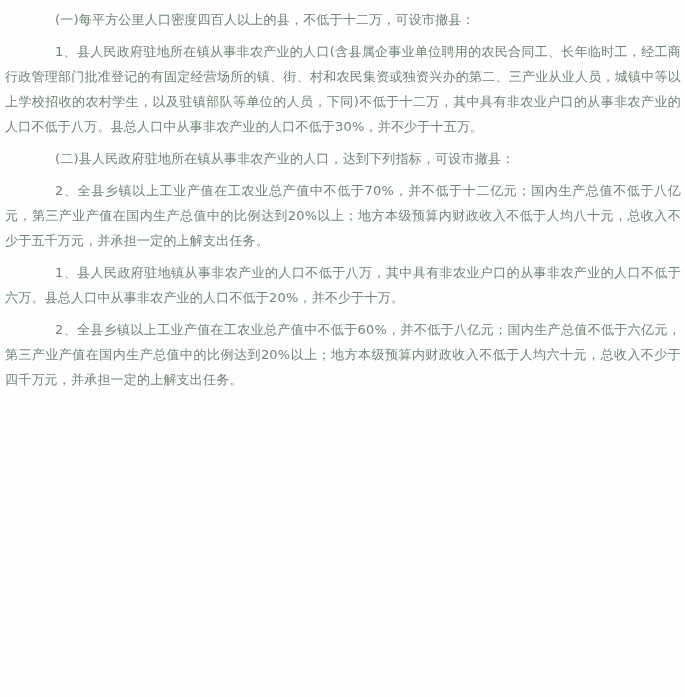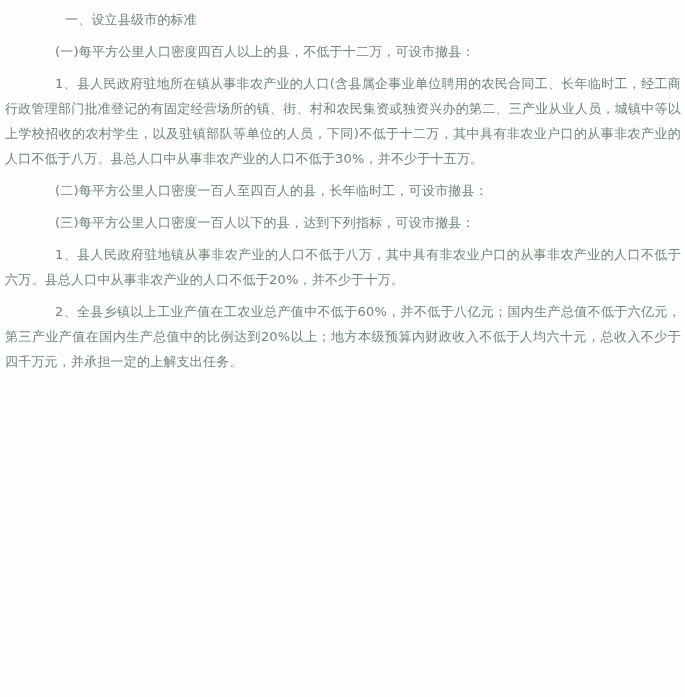--- a/index.html
+++ b/index.html
@@ -30,24 +30,23 @@
   }
   .doc-title {
     text-indent: 60px;
   }
 </style>
 </head>
 <body style="background: rgb(254, 254, 254);">
 
 <div class="doc" style="color: rgb(111, 132, 119);">
 
-  <p class="para doc-title">一、设立县级市的标准</p>
 
   <p class="para">(一)每平方公里人口密度四百人以上的县，不低于十二万，可设市撤县：</p>
   <p class="para">1、县人民政府驻地所在镇从事非农产业的人口(含县属企事业单位聘用的农民合同工、长年临时工，经工商行政管理部门批准登记的有固定经营场所的镇、街、村和农民集资或独资兴办的第二、三产业从业人员，城镇中等以上学校招收的农村学生，以及驻镇部队等单位的人员，下同)不低于十二万，其中具有非农业户口的从事非农产业的人口不低于八万。县总人口中从事非农产业的人口不低于30%，并不少于十五万。</p>
 
-  <p class="para">(二)每平方公里人口密度一百人至四百人的县，长年临时工，可设市撤县：</p>
+  <p class="para">(二)县人民政府驻地所在镇从事非农产业的人口，达到下列指标，可设市撤县：</p>
+  <p class="para">2、全县乡镇以上工业产值在工农业总产值中不低于70%，并不低于十二亿元；国内生产总值不低于八亿元，第三产业产值在国内生产总值中的比例达到20%以上；地方本级预算内财政收入不低于人均八十元，总收入不少于五千万元，并承担一定的上解支出任务。</p>
 
-  <p class="para">(三)每平方公里人口密度一百人以下的县，达到下列指标，可设市撤县：</p>
   <p class="para">1、县人民政府驻地镇从事非农产业的人口不低于八万，其中具有非农业户口的从事非农产业的人口不低于六万。县总人口中从事非农产业的人口不低于20%，并不少于十万。</p>
   <p class="para">2、全县乡镇以上工业产值在工农业总产值中不低于60%，并不低于八亿元；国内生产总值不低于六亿元，第三产业产值在国内生产总值中的比例达到20%以上；地方本级预算内财政收入不低于人均六十元，总收入不少于四千万元，并承担一定的上解支出任务。</p>
 
 </div>
 
 </body></html>

